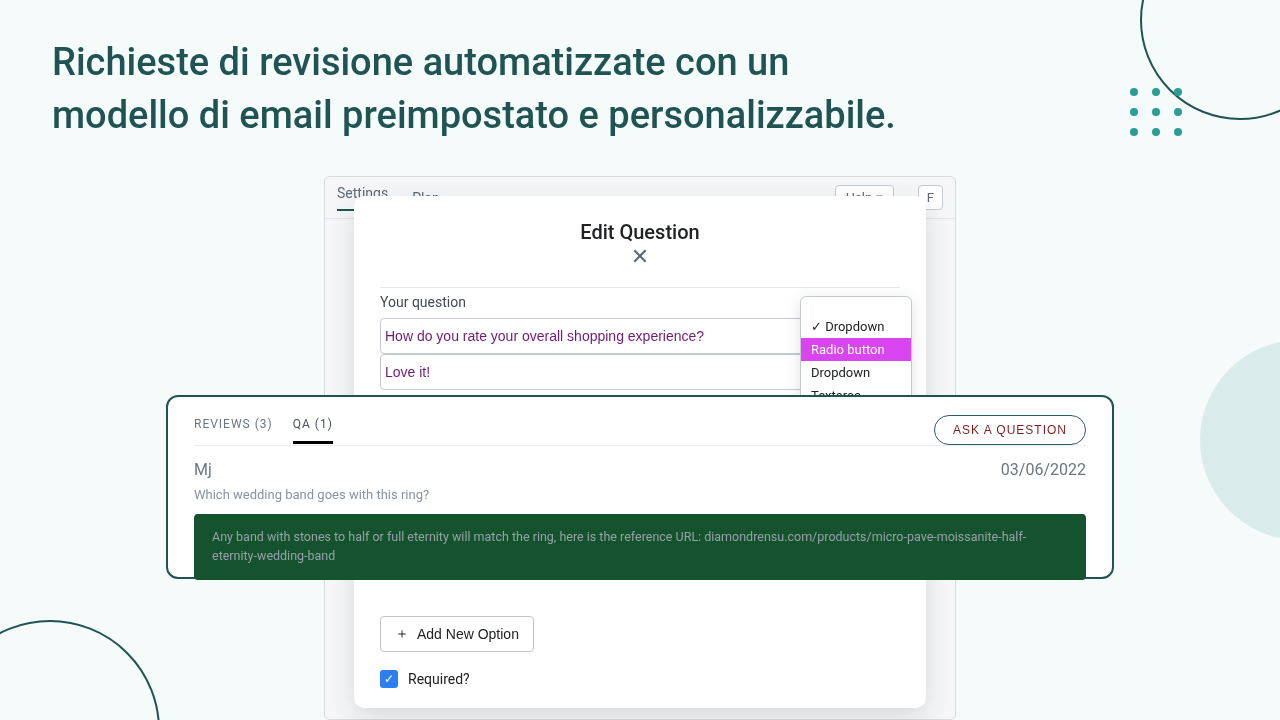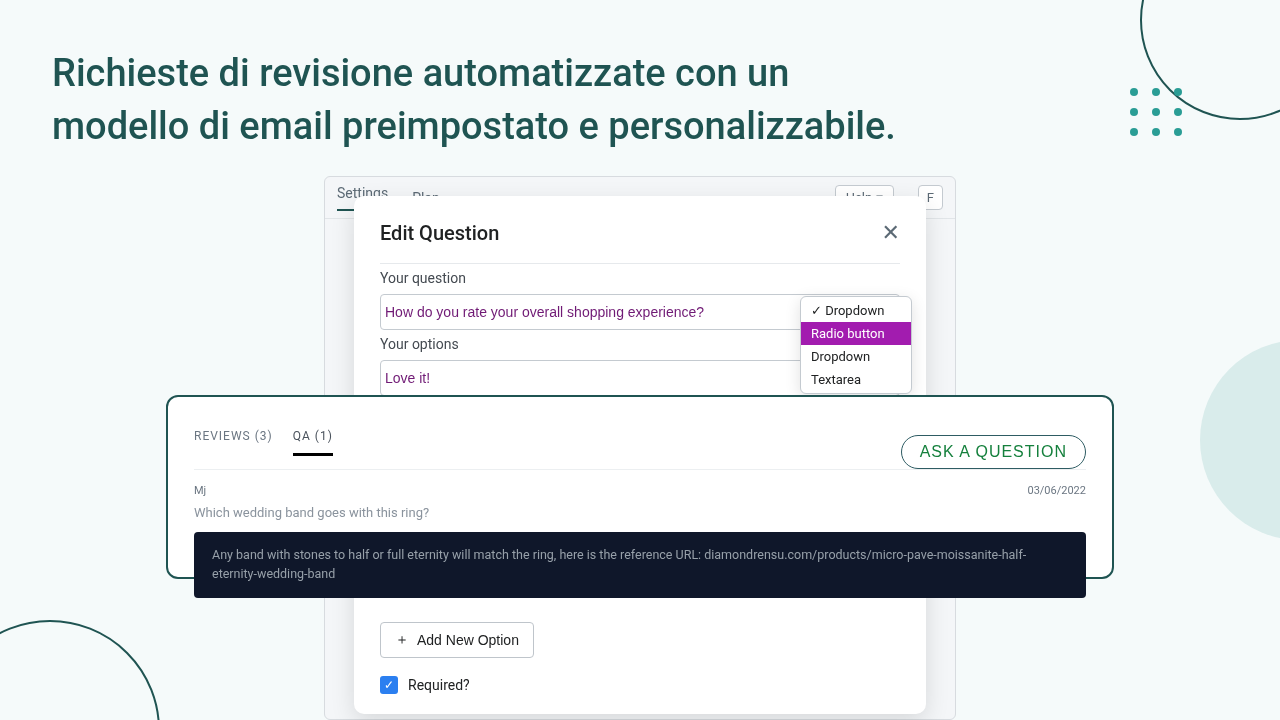--- a/index.html
+++ b/index.html
@@ -6,21 +6,21 @@
 body {
   width: 1280px;
   height: 720px;
   background: #f5fafa;
   font-family: -apple-system, BlinkMacSystemFont, "Segoe UI", Roboto, sans-serif;
   position: relative;
   overflow: hidden;
 }
 .headline {
   position: absolute;
-  top: 47px;
+  top: 36px;
   left: 52px;
   font-size: 38px;
   font-weight: 500;
   color: #1f5452;
   line-height: 1.4;
   max-width: 880px;
 }
 .deco-circle-tr {
   position: absolute;
   top: -80px;
@@ -112,20 +112,21 @@
   border-radius: 10px;
   box-shadow: 0 8px 24px rgba(0,0,0,0.12);
   padding: 24px 26px 20px 26px;
 }
 .modal-header {
   display: flex;
   align-items: center;
   justify-content: space-between;
   padding-bottom: 18px;
   border-bottom: 1px solid #e6e9ec;
+  flex-direction: column;
 }
 .modal-title {
   font-size: 20px;
   font-weight: 500;
   color: #202223;
 }
 .close-x {
   font-size: 22px;
   color: #5c6a75;
   cursor: pointer;
@@ -180,33 +181,33 @@
 
 .popover {
   position: absolute;
   top: 296px;
   left: 800px;
   width: 112px;
   background: #fff;
   border: 1px solid #c4cad0;
   border-radius: 6px;
   box-shadow: 0 4px 16px rgba(0,0,0,0.12);
-  padding: 2px 0;
+  padding: 18px 0;
   font-size: 13px;
 }
 .popover-item {
   padding: 4px 10px;
   color: #202223;
   cursor: pointer;
 }
 .popover-item.selected::before {
   content: "✓ ";
 }
 .popover-item.highlight {
-  background: #a21caf;
+  background: #d946ef;
   color: #fff;
 }
 
 .qa-panel {
   position: absolute;
   top: 395px;
   left: 166px;
   width: 948px;
   height: 184px;
   background: #fff;
@@ -229,47 +230,46 @@
   padding-bottom: 10px;
   cursor: pointer;
 }
 .qa-tab.active {
   border-bottom: 3px solid #000000;
   color: #4a525c;
 }
 .ask-btn {
   margin-left: auto;
   border: 1.5px solid #2e5c63;
-  color: #15803d;
+  color: #7f1d1d;
   background: #fff;
   padding: 7px 18px;
   border-radius: 22px;
-  font-size: 16px;
+  font-size: 12px;
   letter-spacing: 1px;
   cursor: pointer;
-  margin-top: 20px;
 }
 .qa-sep {
   border-top: 1px solid #eceff1;
   margin-top: 0px;
   margin-bottom: 14px;
 }
 .qa-meta {
   display: flex;
   justify-content: space-between;
-  font-size: 11px;
+  font-size: 16px;
   color: #6b7682;
 }
 .qa-question {
   font-size: 13px;
   color: #8a939d;
   margin-top: 8px;
 }
 .qa-answer {
-  background: #0f172a;
+  background: #14532d;
   border-radius: 4px;
   padding: 14px 18px;
   margin-top: 12px;
   font-size: 12.5px;
   color: #97a0a9;
   line-height: 1.5;
 }
 </style>
 </head>
 <body>
@@ -305,21 +305,20 @@
 
 <div class="modal">
   <div class="modal-header">
     <div class="modal-title">Edit Question</div>
     <div class="close-x">✕</div>
   </div>
 
   <div class="field-label">Your question</div>
   <input class="text-input" value="How do you rate your overall shopping experience?" style="">
 
-  <div class="field-label">Your options</div>
   <input class="text-input" value="Love it!" style="">
 
   <div style="height:210px;"></div>
 
   <button class="add-option-btn">
     <span>＋</span>
     <span>Add New Option</span>
   </button>
 
   <div class="checkrow">

